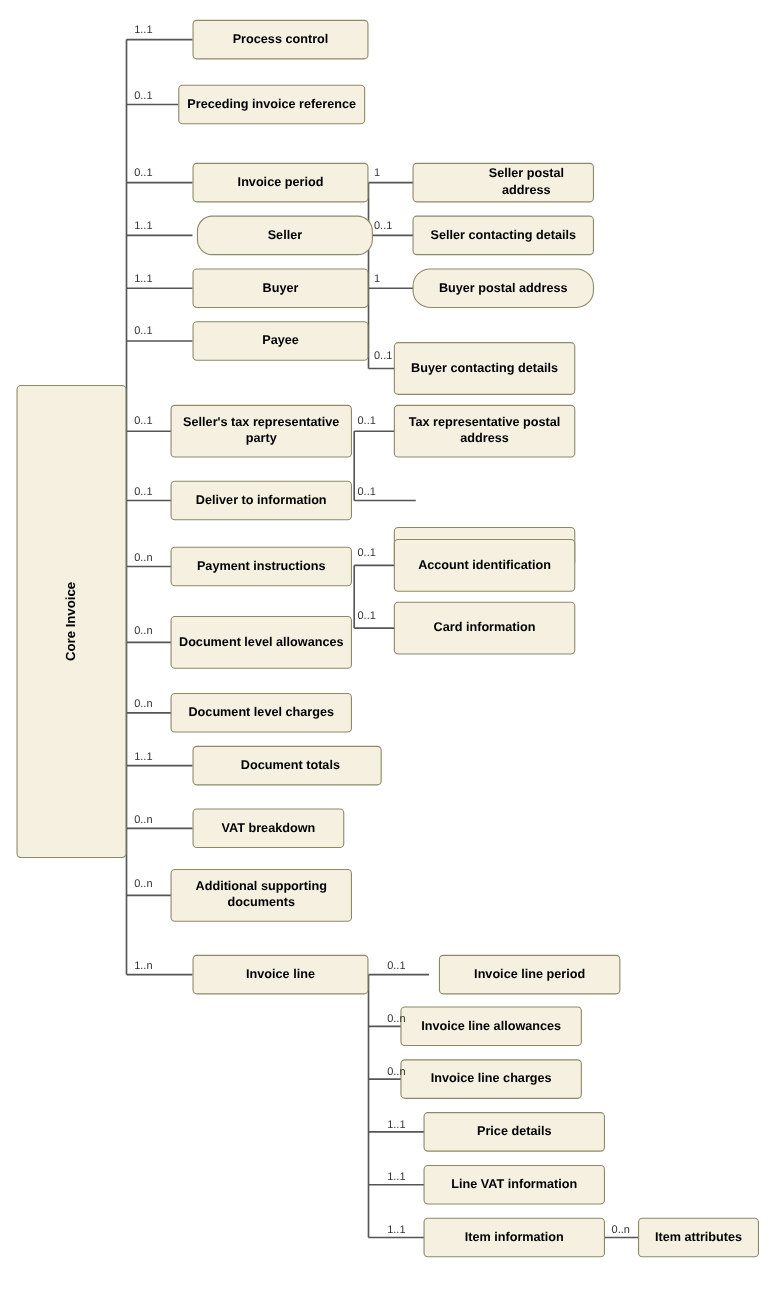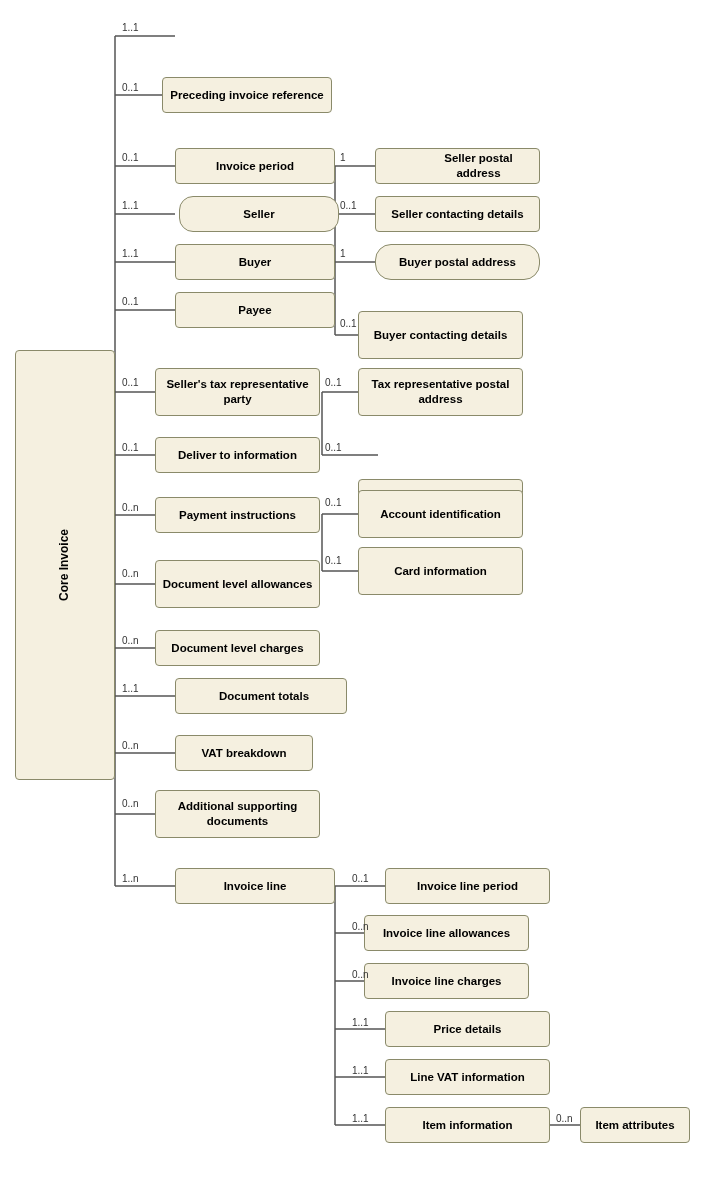--- a/index.html
+++ b/index.html
@@ -126,20 +126,23 @@
 
     <line x1="322" y1="514" x2="322" y2="571"></line>
 
     <line x1="335" y1="886" x2="335" y2="1125"></line>
   </svg>
 
   <div class="node core" style="left:15px; top:350px; width:100px; height:430px; writing-mode:vertical-rl; text-orientation:mixed; transform:rotate(180deg);">
     <span>Core Invoice</span>
   </div>
 
+  <div class="node" style="left:175px; top:18px; width:160px; height:36px;">
+    <span>Process control</span>
+  </div>
 
   <div class="node" style="left:162px; top:77px; width:170px; height:36px;">
     <span>Preceding invoice reference</span>
   </div>
 
   <div class="node" style="left:175px; top:148px; width:160px; height:36px;">
     <span>Invoice period</span>
   </div>
 
   <div class="node" style="left:179px; top:196px; width:160px; height:36px;border-radius:14px;">
@@ -215,21 +218,21 @@
   </div>
 
   <div class="node" style="left:358px; top:490px; width:165px; height:48px;">
     <span>Account identification</span>
   </div>
 
   <div class="node" style="left:358px; top:547px; width:165px; height:48px;">
     <span>Card information</span>
   </div>
 
-  <div class="node" style="left:385px; top:868px; width:165px; height:36px;justify-content:center;">
+  <div class="node" style="left:399px; top:868px; width:165px; height:36px;justify-content:center;">
     <span>Invoice line period</span>
   </div>
 
   <div class="node" style="left:364px; top:915px; width:165px; height:36px;">
     <span>Invoice line allowances</span>
   </div>
 
   <div class="node" style="left:364px; top:963px; width:165px; height:36px;">
     <span>Invoice line charges</span>
   </div>

